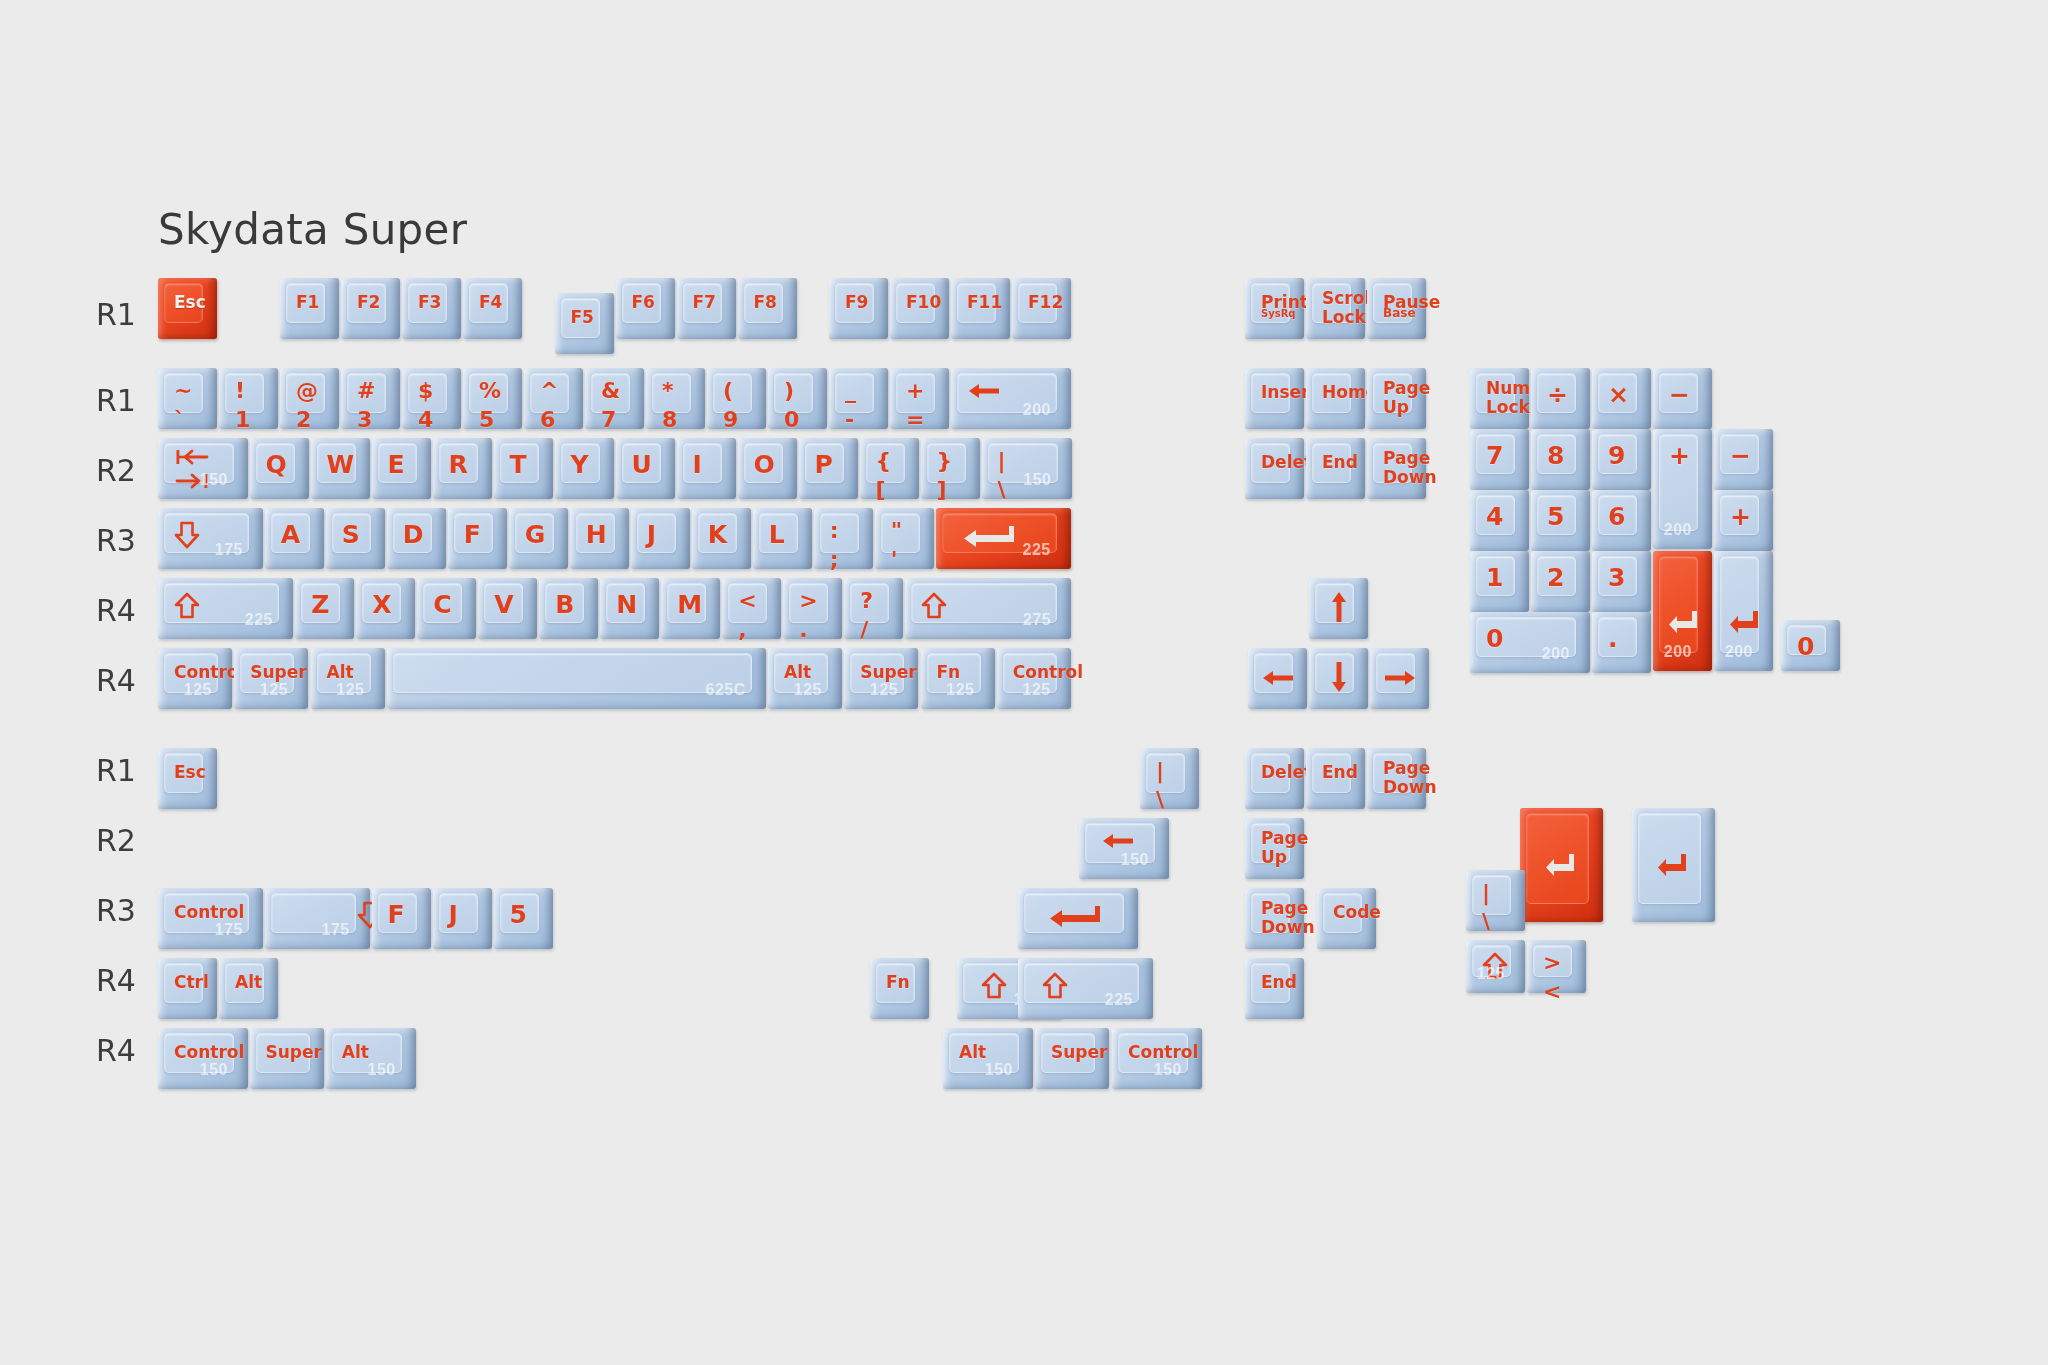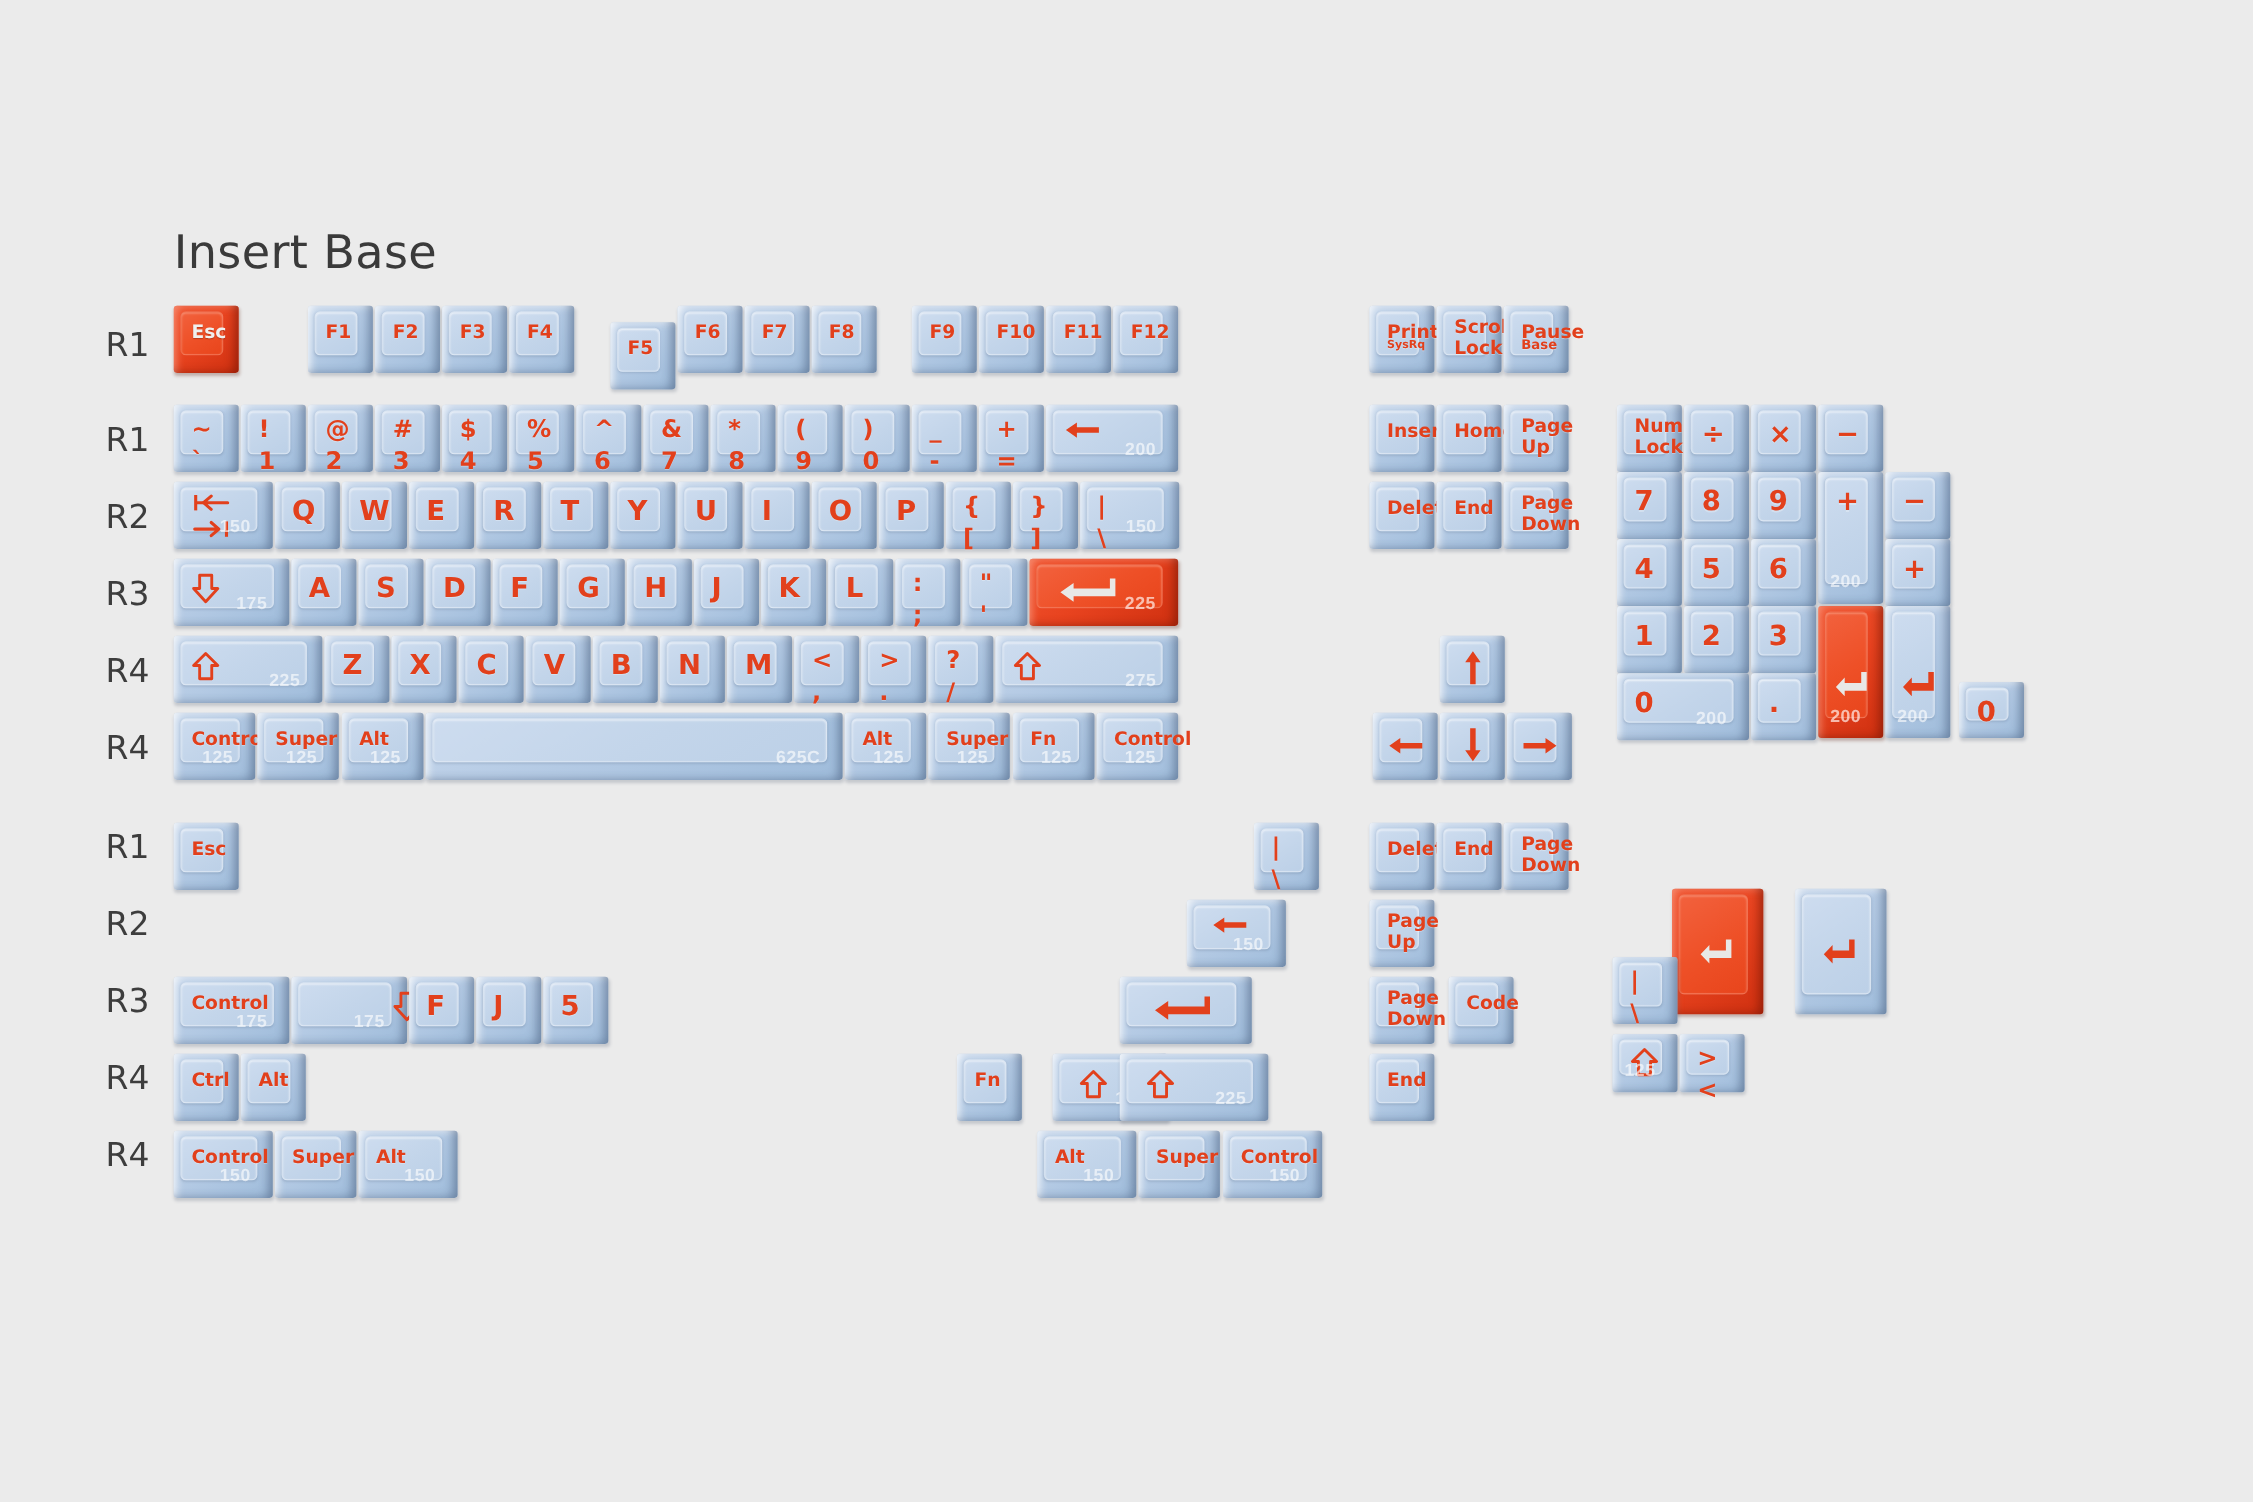--- a/index.html
+++ b/index.html
@@ -105,21 +105,21 @@
   .kc.red .size{color:rgba(255,235,230,.72);}
 
   
   .gl{position:absolute;left:14px;top:10px;}
 </style>
 </head>
 <body>
 
 <div id="stage">
 
-  <div id="title">Insert Base</div>
+  <div id="title">Skydata Super</div>
 
   <div class="rowlabel" style="left:96px;top:297px">R1</div>
   <div class="rowlabel" style="left:96px;top:383px">R1</div>
   <div class="rowlabel" style="left:96px;top:453px">R2</div>
   <div class="rowlabel" style="left:96px;top:523px">R3</div>
   <div class="rowlabel" style="left:96px;top:593px">R4</div>
   <div class="rowlabel" style="left:96px;top:663px">R4</div>
   <div class="rowlabel" style="left:96px;top:753px">R1</div>
   <div class="rowlabel" style="left:96px;top:823px">R2</div>
   <div class="rowlabel" style="left:96px;top:893px">R3</div>

